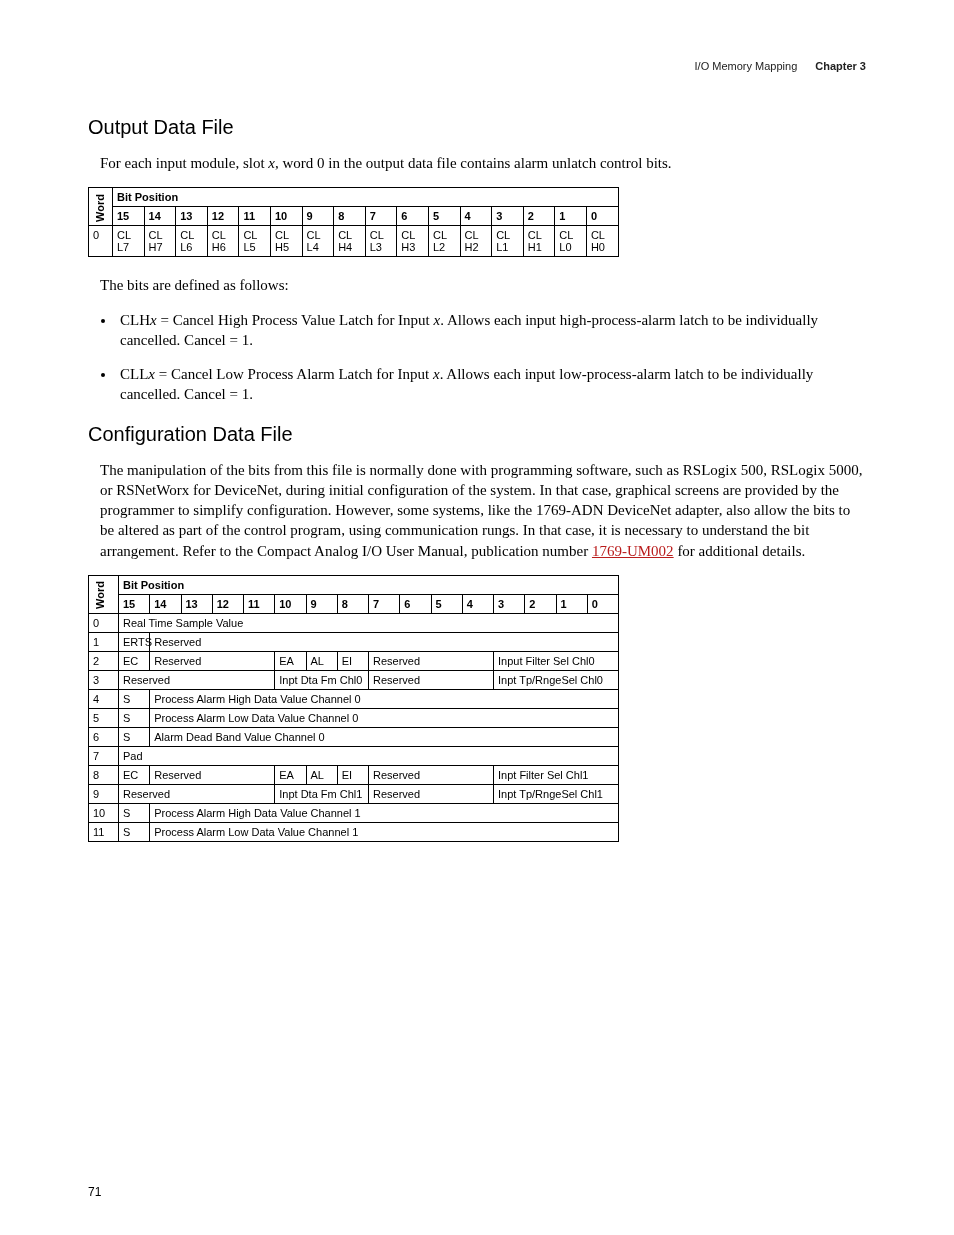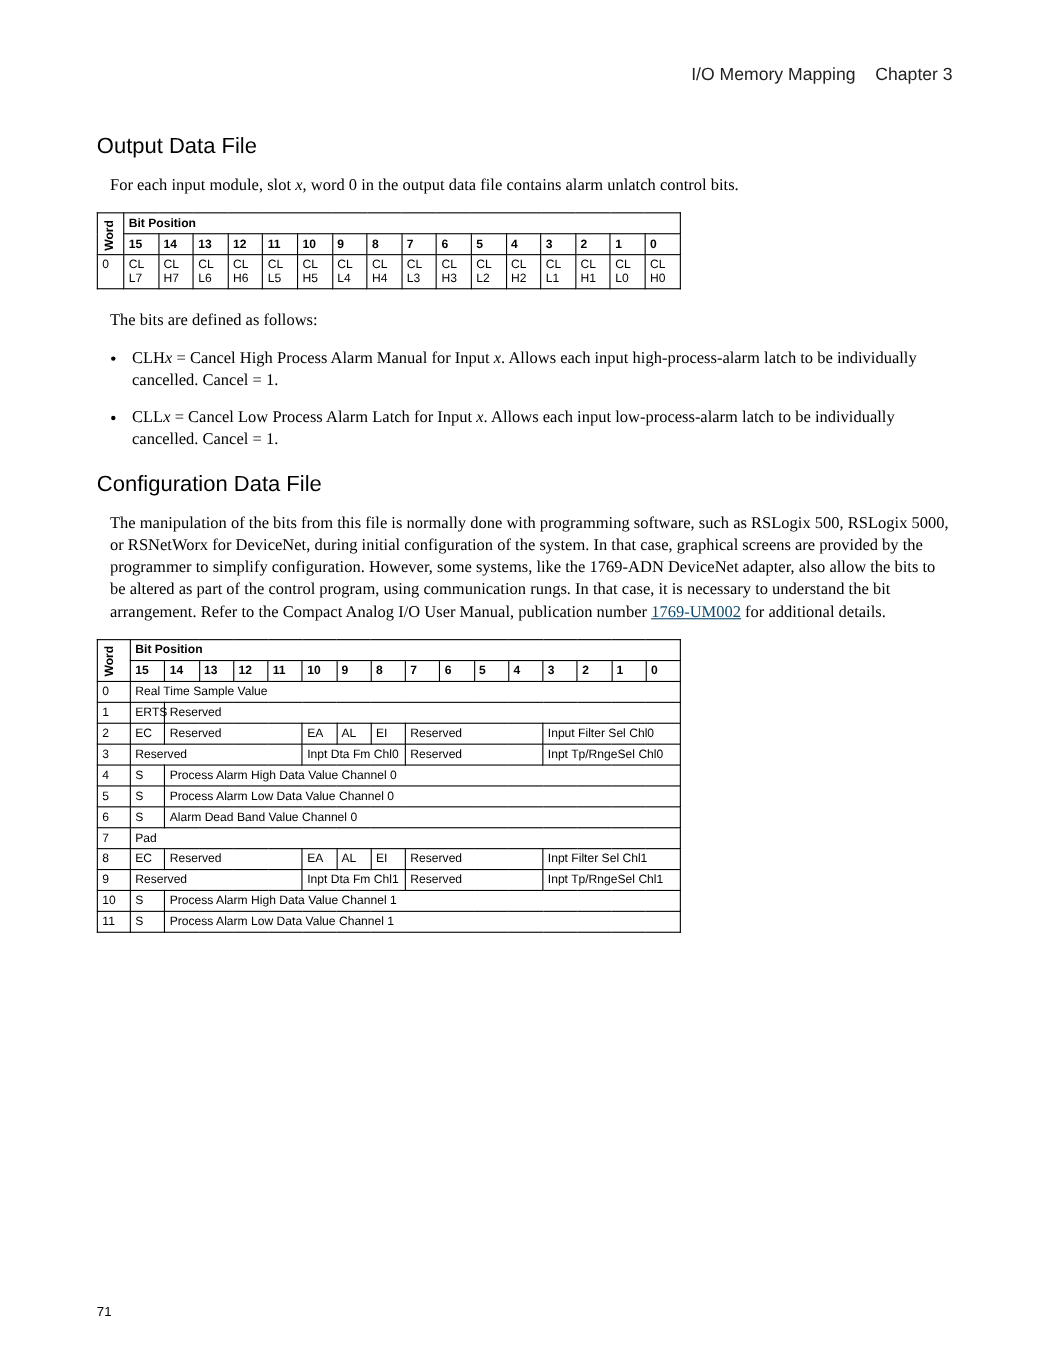--- a/index.html
+++ b/index.html
@@ -14,26 +14,26 @@
     height: 1235px;
     box-sizing: border-box;
     padding: 60px 88px 40px 88px;
     position: relative;
   }
   .header {
     display: flex;
     justify-content: flex-end;
     gap: 18px;
     font-family: Arial, Helvetica, sans-serif;
-    font-size: 16px;
+    font-size: 11px;
     color: #222;
     margin-bottom: 44px;
   }
   .header .chapter {
-    font-weight: normal;
+    font-weight: bold;
   }
   .content {
     margin-left: 0;
     padding-left: 0;
   }
   h2.section {
     font-family: Arial, Helvetica, sans-serif;
     font-weight: normal;
     font-size: 20px;
     margin: 0 0 14px 0;
@@ -49,21 +49,21 @@
     padding: 0;
   }
   ul.bullets li {
     font-size: 15px;
     line-height: 1.35;
     margin-bottom: 14px;
     padding-left: 4px;
   }
   .ital { font-style: italic; }
   .link {
-    color: #0c4a6e;
+    color: #b91c1c;
     text-decoration: underline;
   }
 
   
   table.bit-table {
     border-collapse: collapse;
     font-family: Arial, Helvetica, sans-serif;
     font-size: 11px;
     margin: 8px 0 18px 0;
     table-layout: fixed;
@@ -189,21 +189,21 @@
         <td>CL L0</td>
         <td>CL H0</td>
       </tr>
     </tbody>
       </table>
 
     <p class="body">The bits are defined as follows:</p>
 
     <ul class="bullets">
       <li>
-        <span>CLH</span><span class="ital">x</span><span> = Cancel High Process Alarm Manual for Input </span><span class="ital">x</span><span>. Allows each input high-process-alarm latch to be individually cancelled. Cancel = 1.</span>
+        <span>CLH</span><span class="ital">x</span><span> = Cancel High Process Value Latch for Input </span><span class="ital">x</span><span>. Allows each input high-process-alarm latch to be individually cancelled. Cancel = 1.</span>
       </li>
       <li>
         <span>CLL</span><span class="ital">x</span><span> = Cancel Low Process Alarm Latch for Input </span><span class="ital">x</span><span>. Allows each input low-process-alarm latch to be individually cancelled. Cancel = 1.</span>
       </li>
     </ul>
 
     <h2 class="section" style="margin-top:10px;">Configuration Data File</h2>
 
     <p class="body">
       <span>The manipulation of the bits from this file is normally done with programming software, such as RSLogix 500, RSLogix 5000, or RSNetWorx for DeviceNet, during initial configuration of the system. In that case, graphical screens are provided by the programmer to simplify configuration. However, some systems, like the 1769-ADN DeviceNet adapter, also allow the bits to be altered as part of the control program, using communication rungs. In that case, it is necessary to understand the bit arrangement. Refer to the Compact Analog I/O User Manual, publication number </span><a href="#" class="link">1769-UM002</a><span> for additional details.</span>

